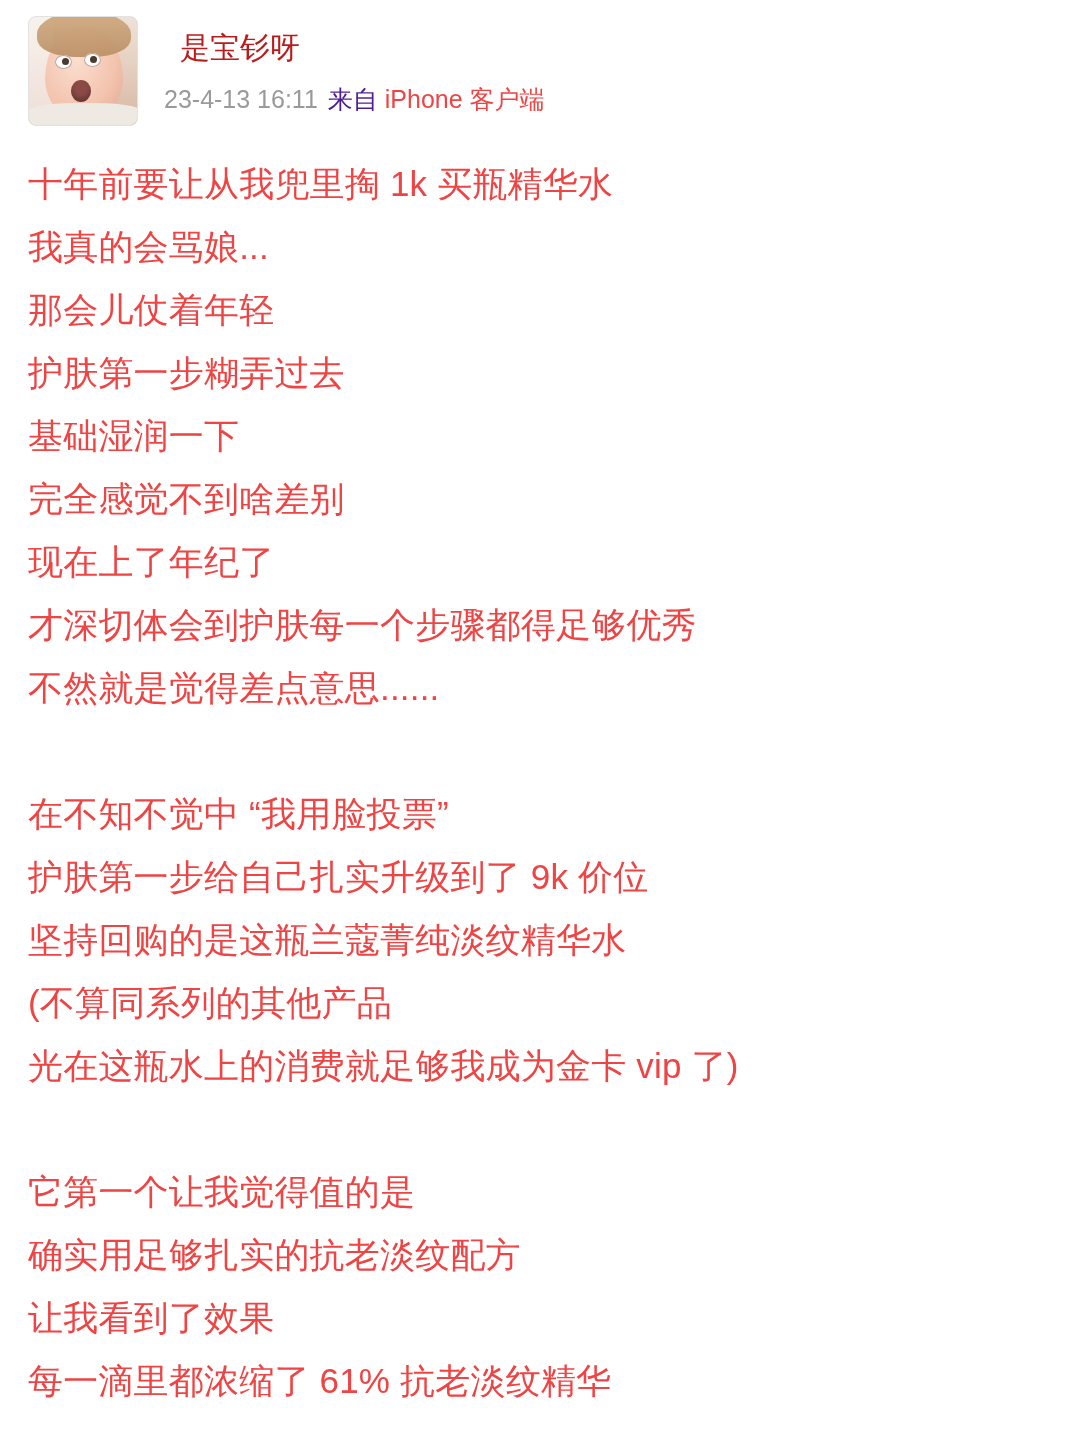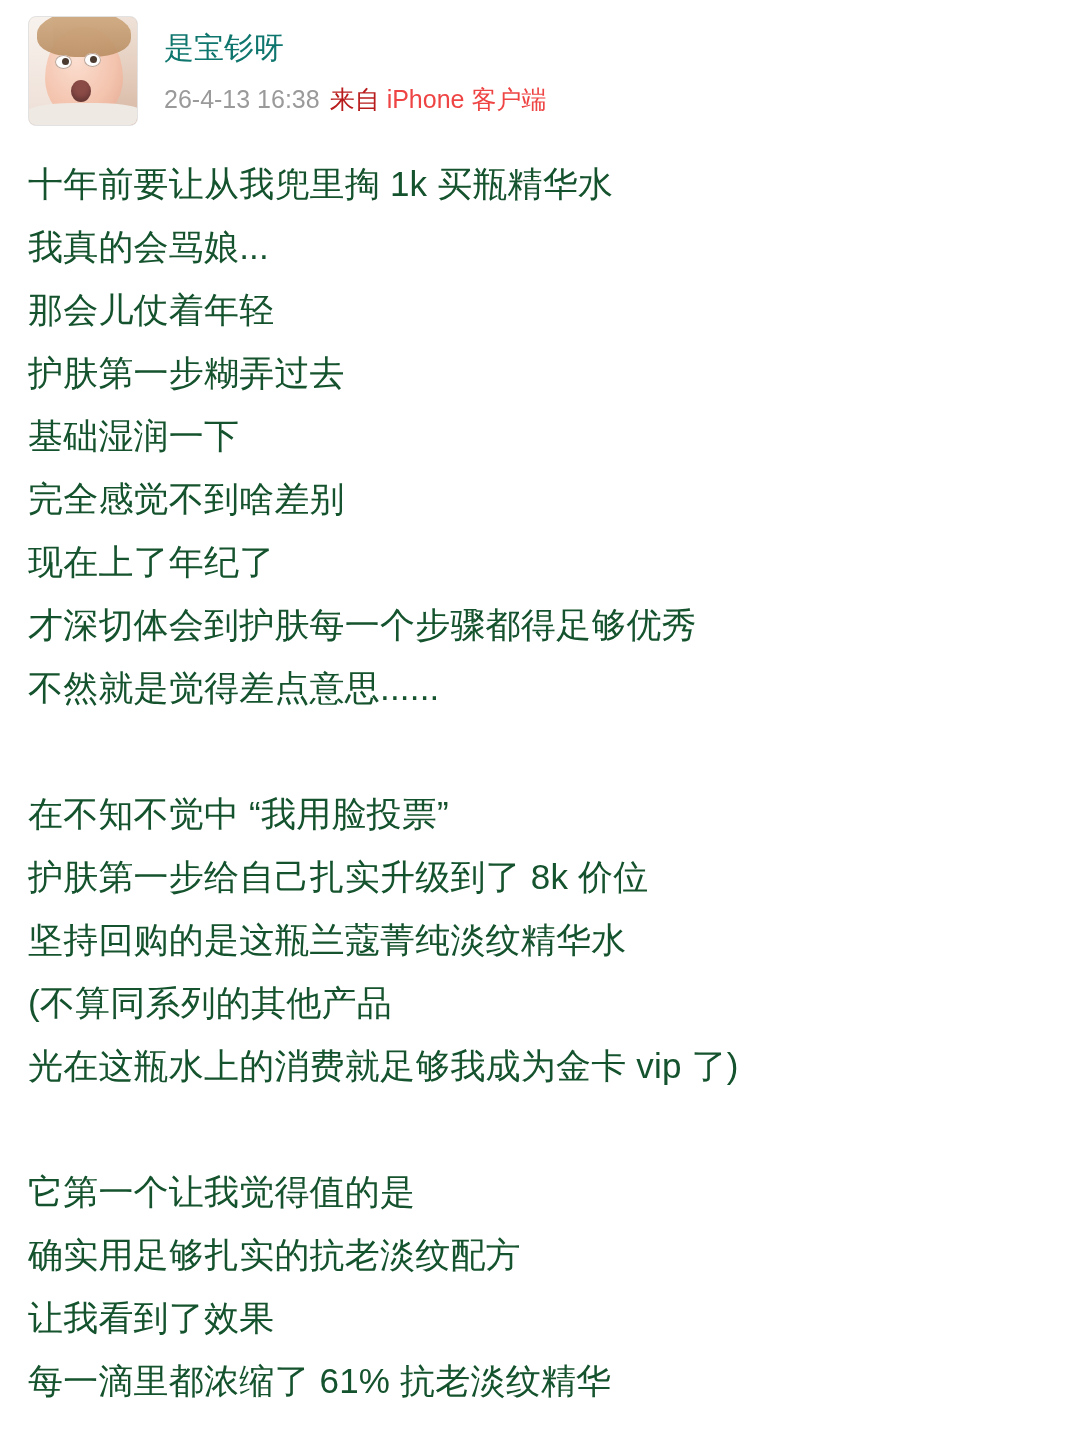--- a/index.html
+++ b/index.html
@@ -98,42 +98,43 @@
     background: #efe9e4;
     border-radius: 40% 40% 0 0;
   }
   .header-text {
     padding-left: 26px;
     padding-top: 14px;
   }
   .username {
     font-size: 30px;
     line-height: 1.2;
-    color: #0f766e;
+    color: #b91c1c;
     font-weight: 400;
+    margin-left: 16px;
   }
   .meta {
     margin-top: 18px;
     font-size: 25px;
     line-height: 1.2;
     color: #9a9a9a;
     white-space: nowrap;
   }
   .meta .src-label {
-    color: #b91c1c;
+    color: #4c1d95;
     margin-left: 10px;
   }
   .meta .src-link {
     color: #ef4444;
   }
   .post-body {
     padding: 26px 24px 0 28px;
     font-size: 35px;
     line-height: 63px;
-    color: #14532d;
+    color: #ef4444;
     letter-spacing: 0.2px;
   }
   .post-body p {
     margin: 0;
     white-space: pre-wrap;
   }
   .post-body .blank {
     height: 63px;
   }
 </style>
@@ -152,39 +153,39 @@
       <div class="eye r"></div>
       <div class="pupil l"></div>
       <div class="pupil r"></div>
       <div class="mouth"></div>
       <div class="shirt"></div>
     </div>
 
     <div class="header-text">
       <div class="username">是宝钐呀</div>
       <div class="meta">
-        <span>26-4-13 16:38</span><span class="src-label">来自</span> <span class="src-link">iPhone 客户端</span>
+        <span>23-4-13 16:11</span><span class="src-label">来自</span> <span class="src-link">iPhone 客户端</span>
       </div>
     </div>
 
   </div>
 
   <div class="post-body">
     <p>十年前要让从我兜里掏 1k 买瓶精华水
 我真的会骂娘...
 那会儿仗着年轻
 护肤第一步糊弄过去
 基础湿润一下
 完全感觉不到啥差别
 现在上了年纪了
 才深切体会到护肤每一个步骤都得足够优秀
 不然就是觉得差点意思......</p>
     <div class="blank"></div>
     <p>在不知不觉中 “我用脸投票”
-护肤第一步给自己扎实升级到了 8k 价位
+护肤第一步给自己扎实升级到了 9k 价位
 坚持回购的是这瓶兰蔻菁纯淡纹精华水
 (不算同系列的其他产品
 光在这瓶水上的消费就足够我成为金卡 vip 了)</p>
     <div class="blank"></div>
     <p>它第一个让我觉得值的是
 确实用足够扎实的抗老淡纹配方
 让我看到了效果
 每一滴里都浓缩了 61% 抗老淡纹精华</p>
   </div>
 

